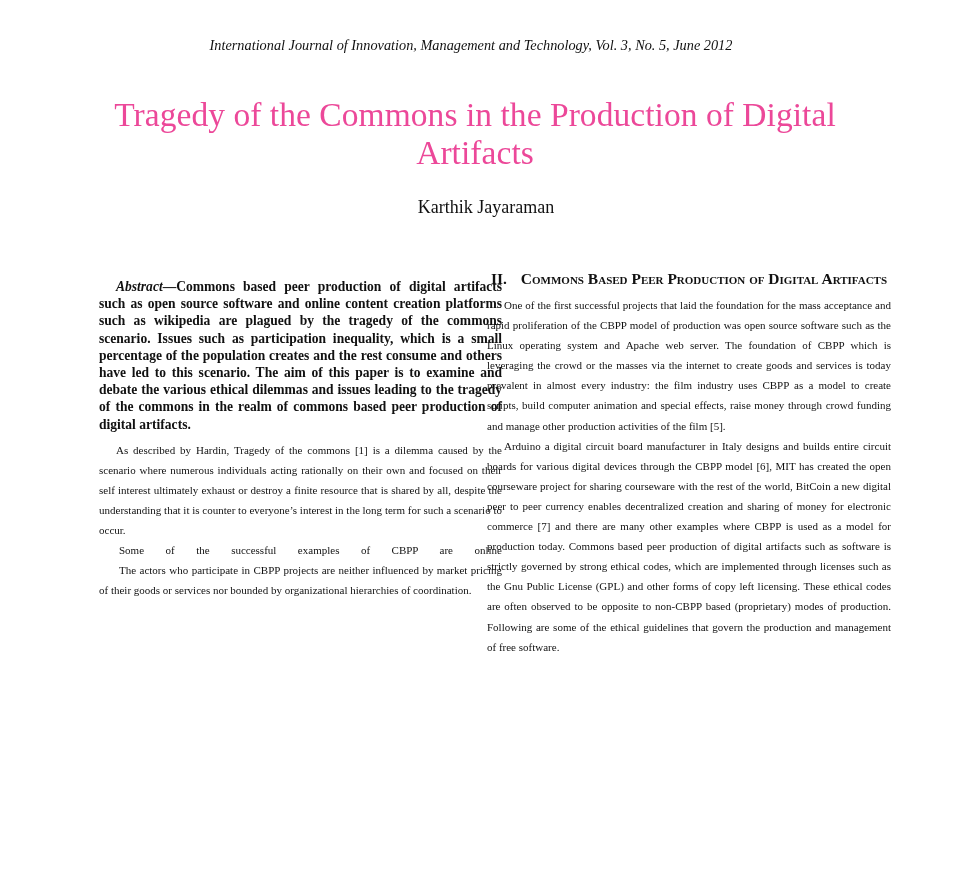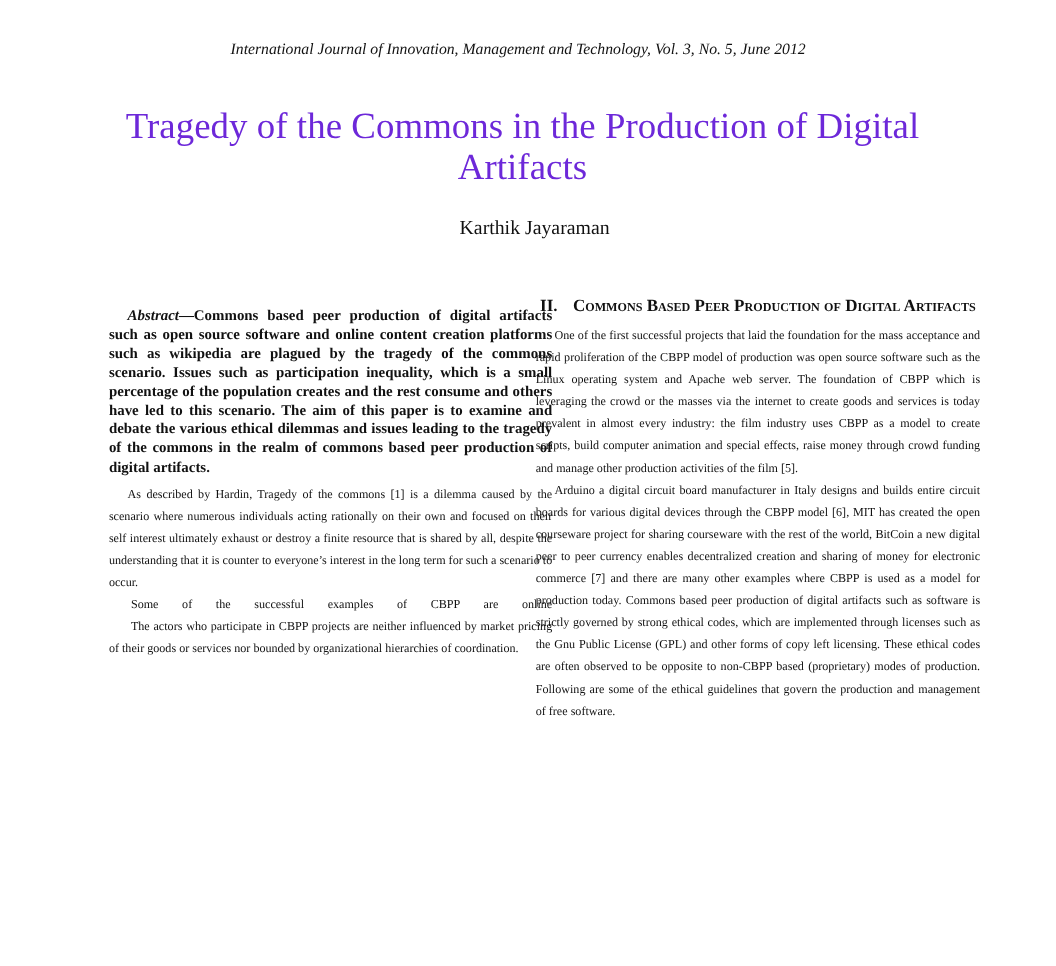--- a/index.html
+++ b/index.html
@@ -27,21 +27,21 @@
     color: #111;
   }
   .title {
     position: absolute;
     top: 96px;
     left: 100px;
     width: 750px;
     text-align: center;
     font-size: 33.5px;
     line-height: 38px;
-    color: #6d28d9;
+    color: #ec4899;
     letter-spacing: 0.05px;
   }
   .author {
     position: absolute;
     top: 196px;
     left: 0;
     width: 972px;
     text-align: center;
     font-size: 18px;
     line-height: 22px;

